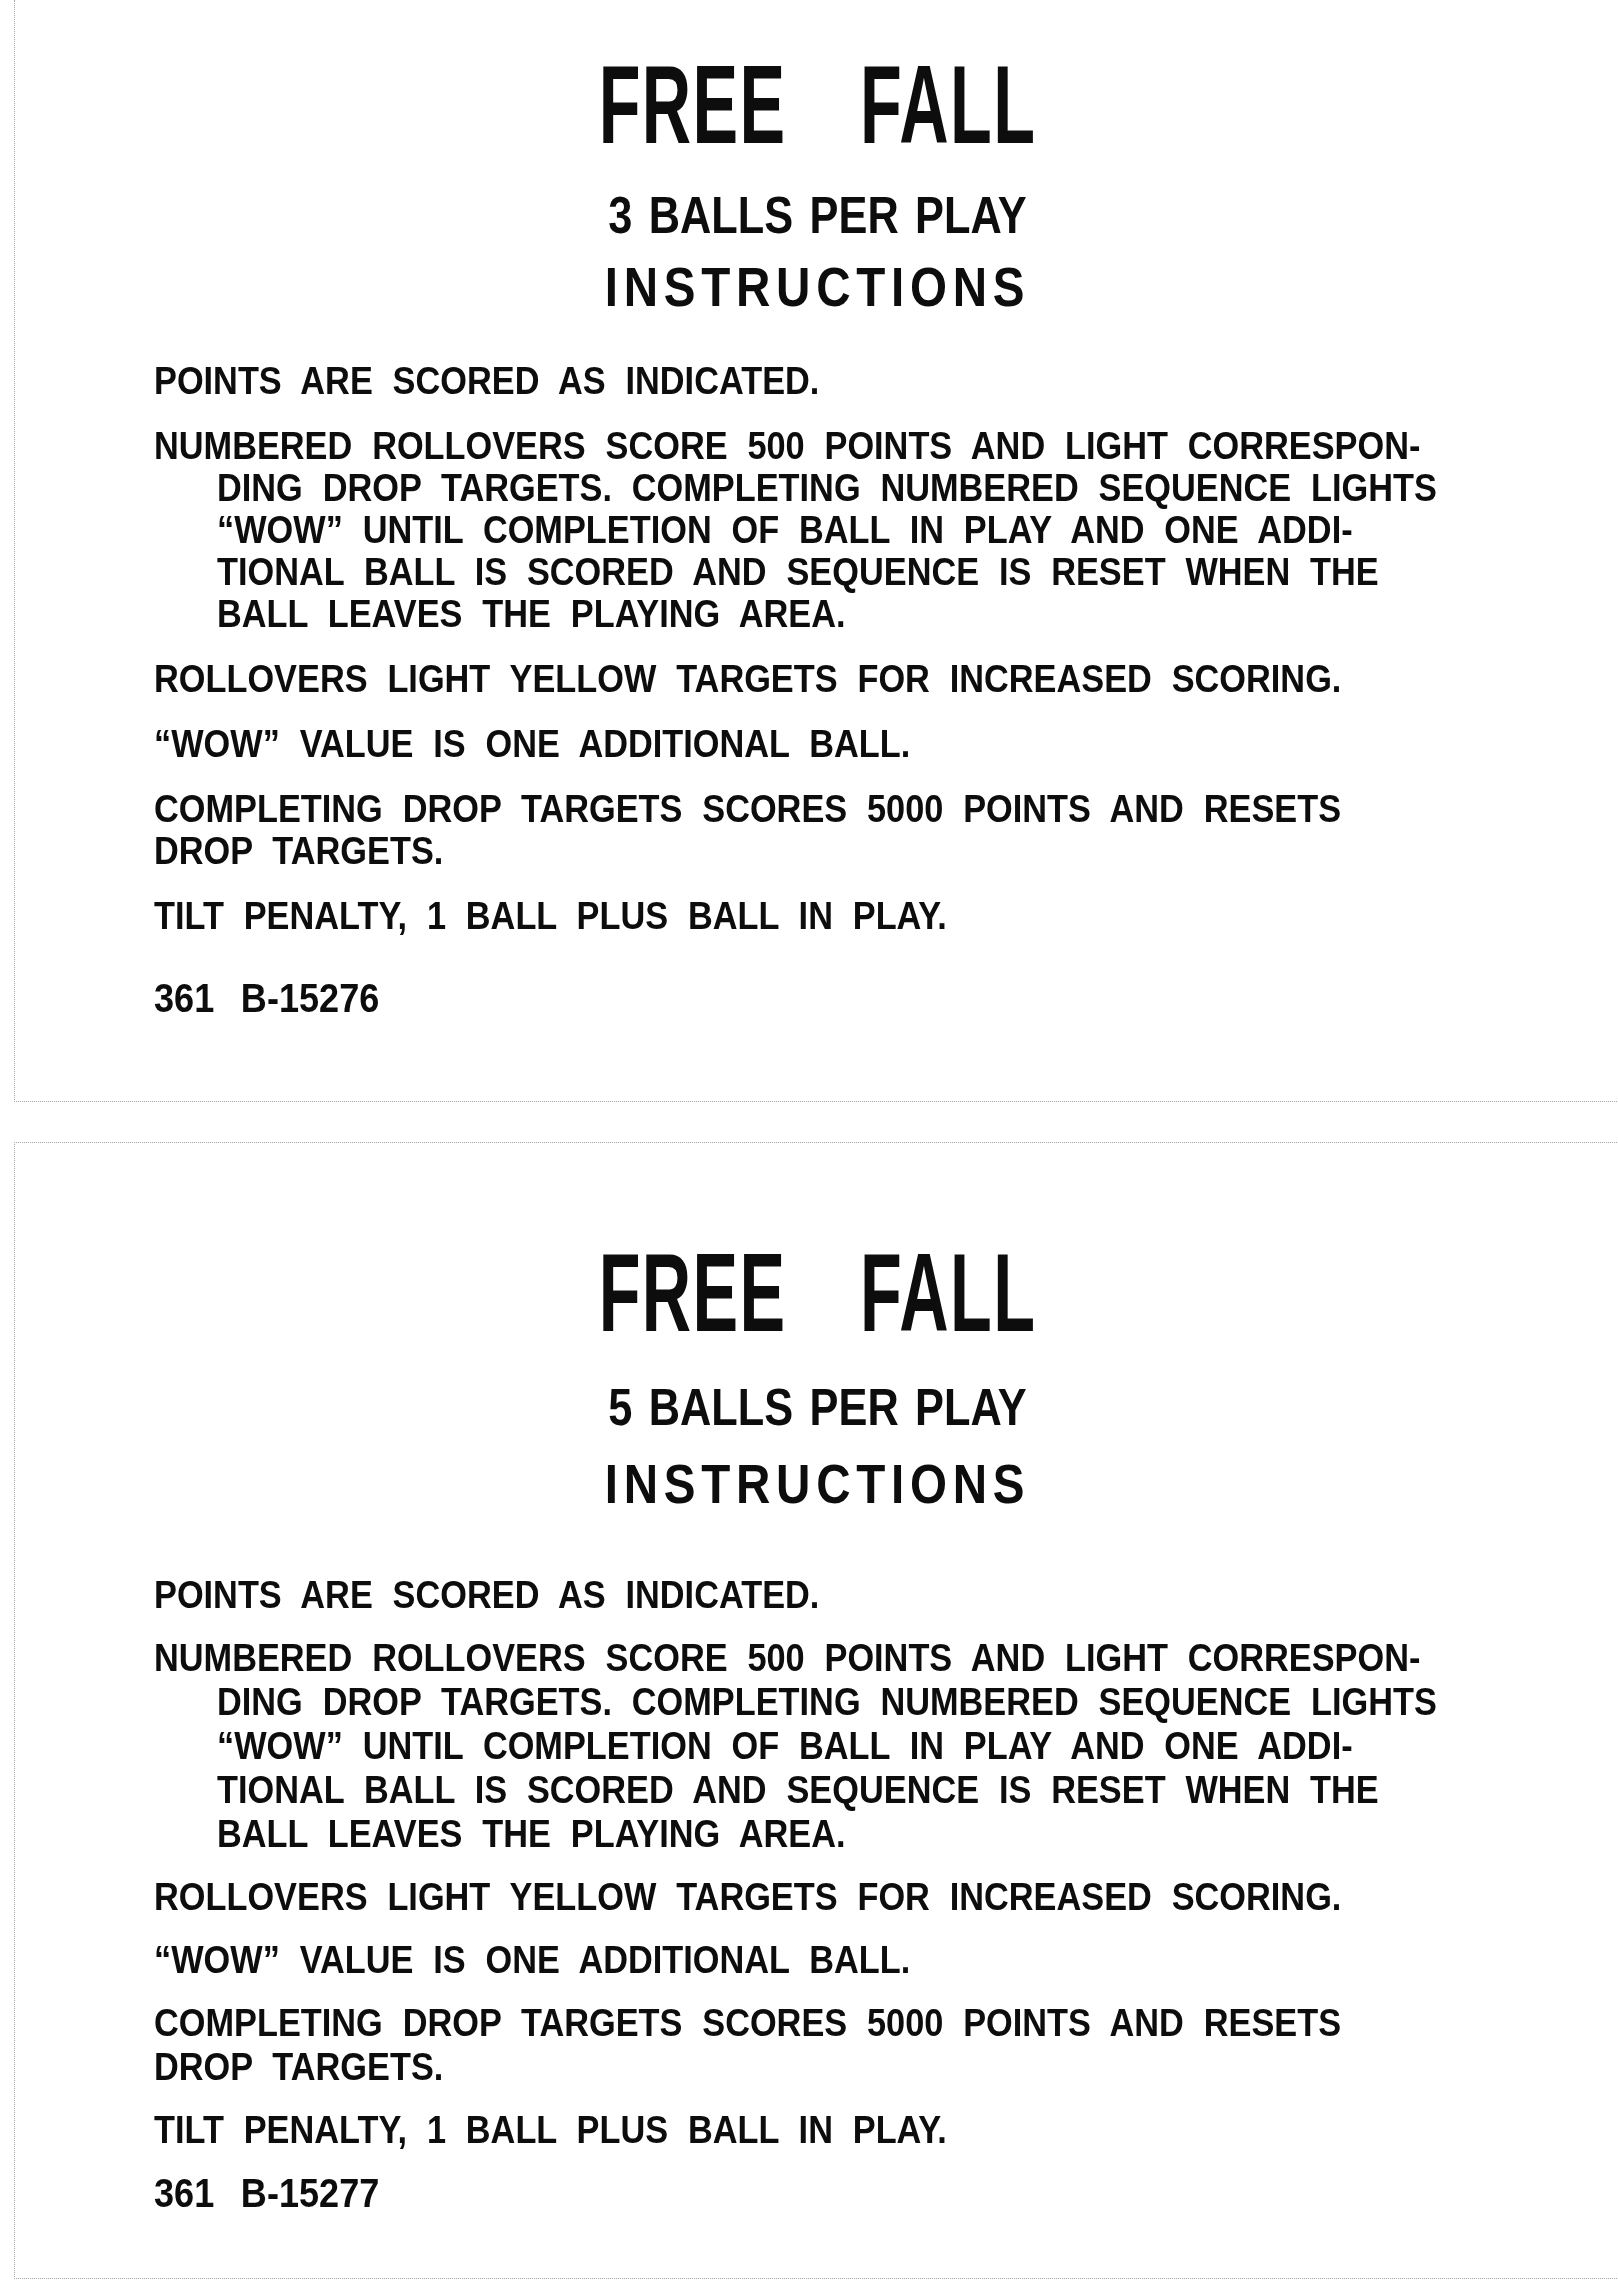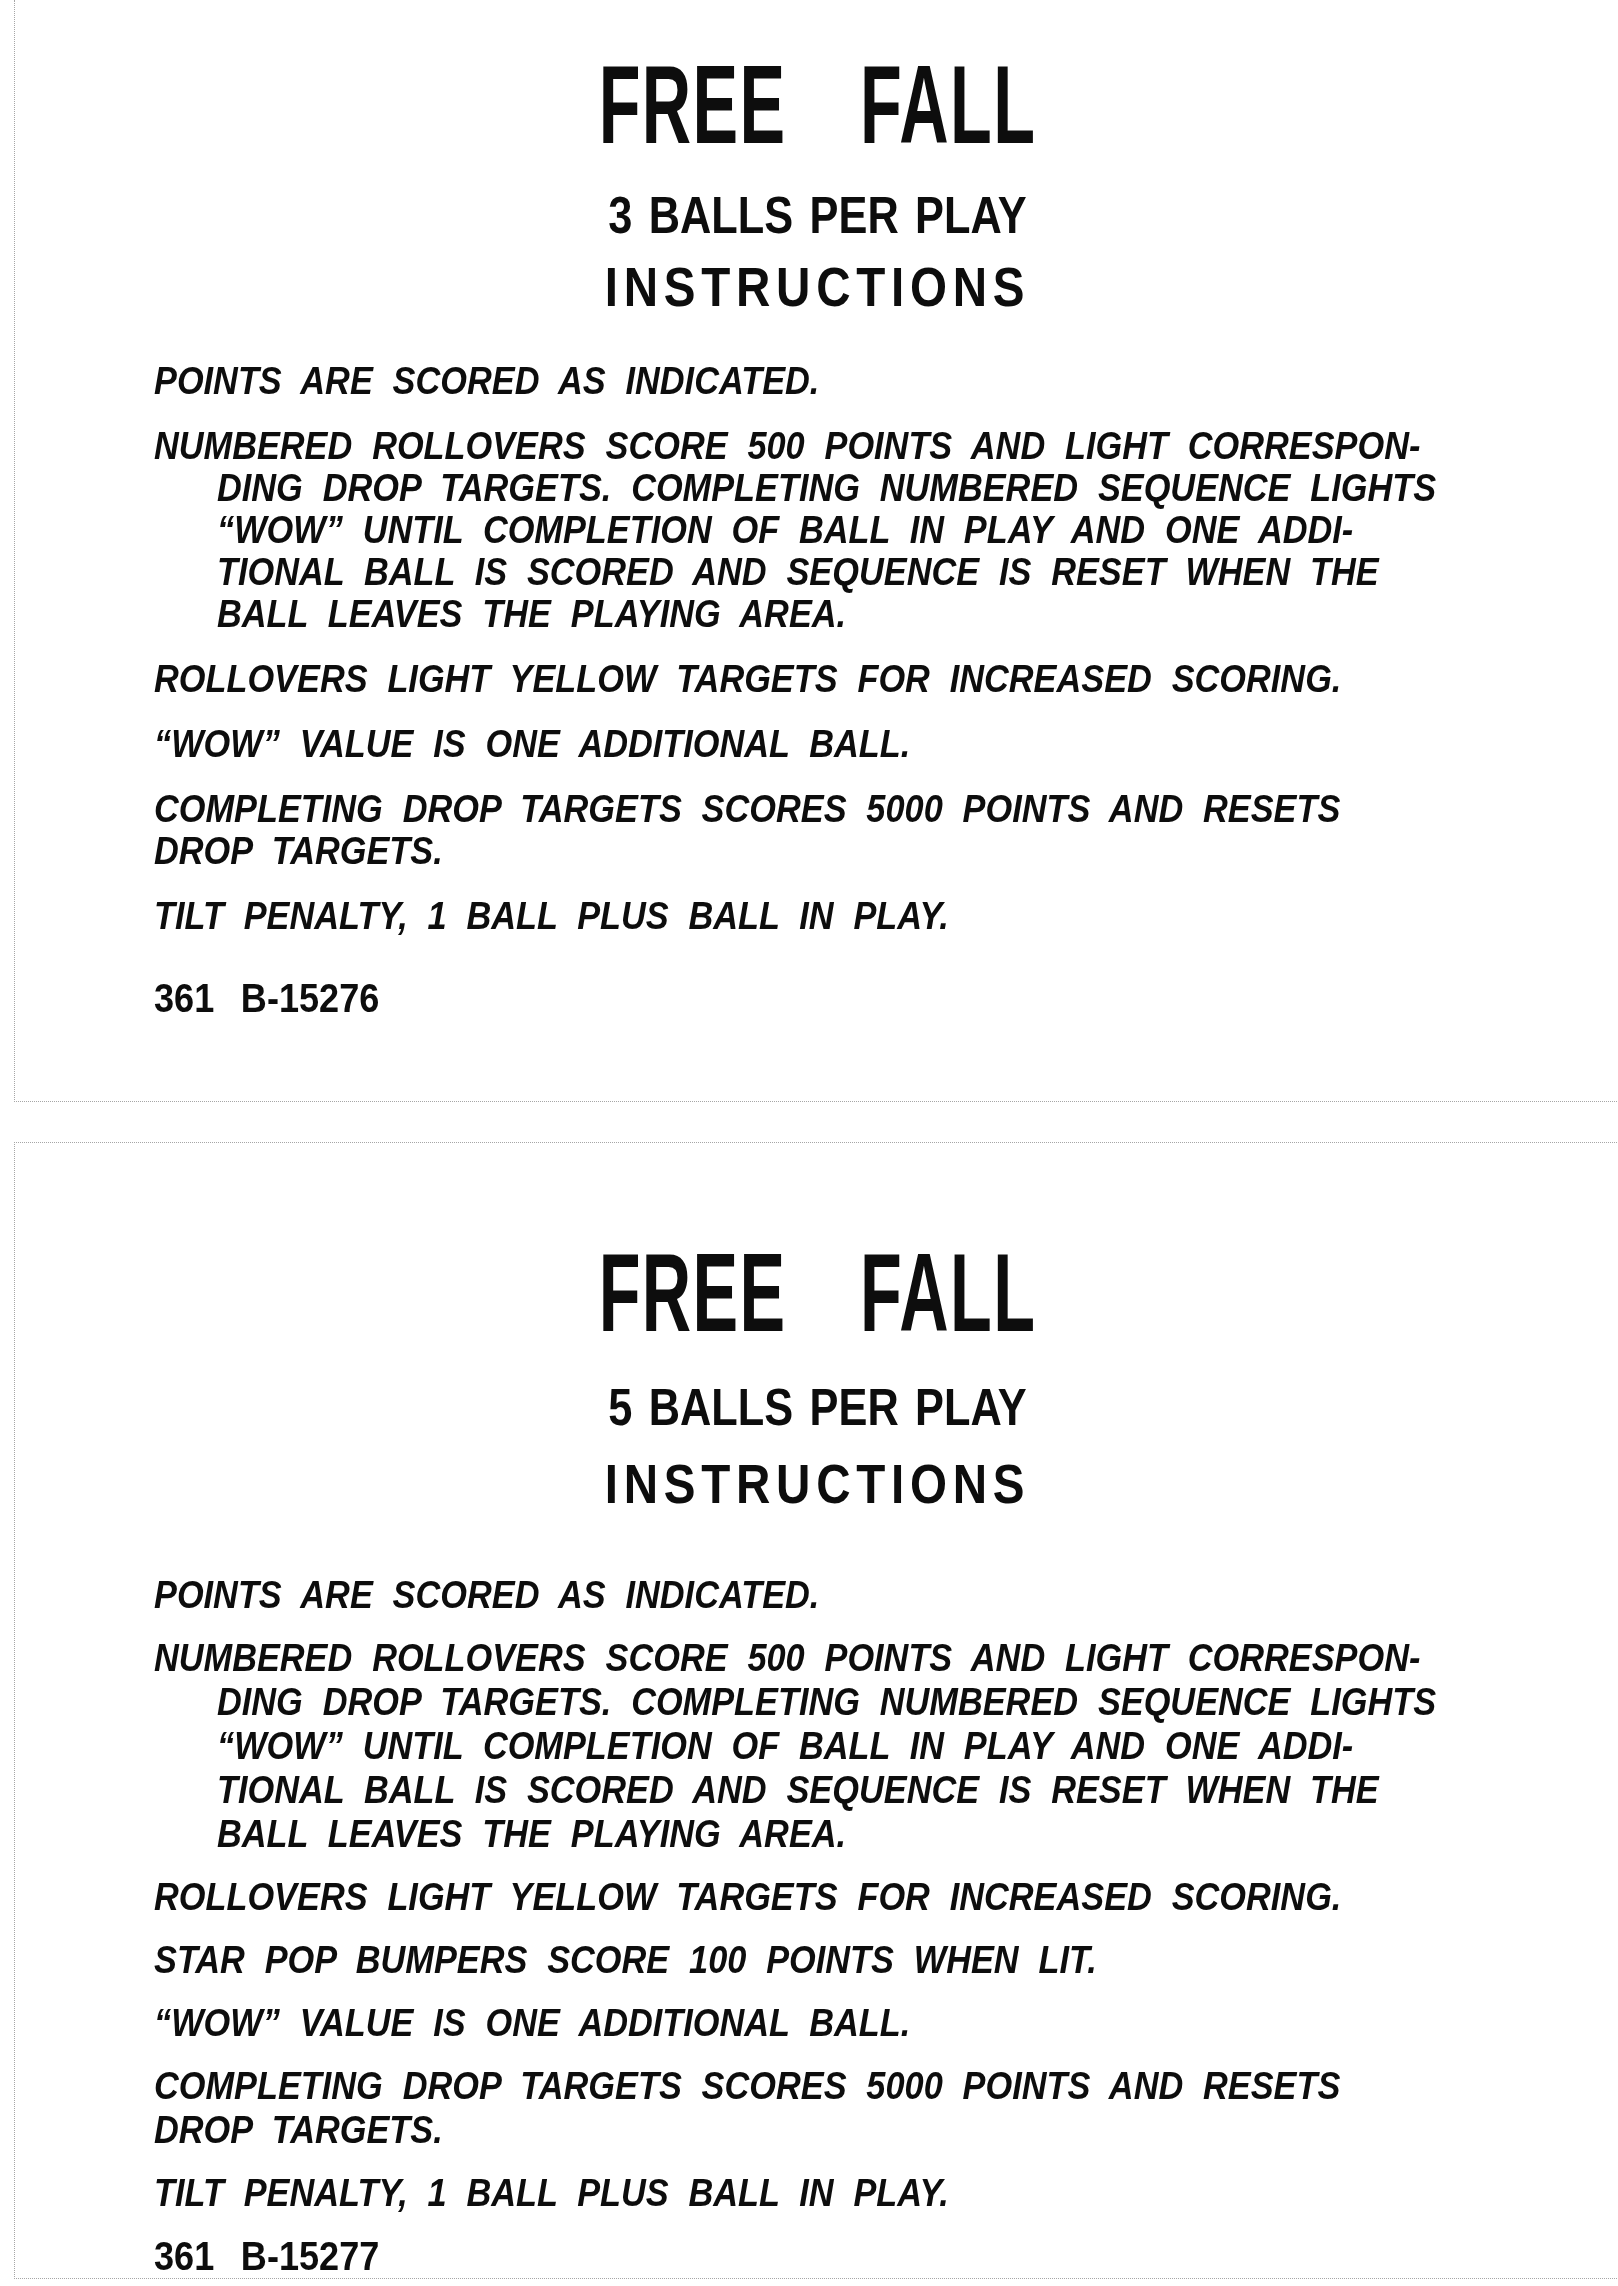--- a/index.html
+++ b/index.html
@@ -47,21 +47,21 @@
     transform:scaleX(0.85);transform-origin:50% 0;
     white-space:nowrap;
   }
   .card-3ball .heading{margin-top:18px;}
   .card-5ball .heading{margin-top:23px;}
 
   .body{padding:0 116px 0 139px;}
   .card-3ball .body{margin-top:45px;}
   .card-5ball .body{margin-top:61px;}
 
-  .para{margin:0 0 23px 0;font-style:italic;}
+  .para{margin:0 0 23px 0;}
   .card-5ball .para{margin-bottom:19px;}
 
   .line{
     font-weight:bold;
     font-size:39px;line-height:42px;
     word-spacing:0.3em;
     transform:scaleX(0.88);transform-origin:0 50%;
     white-space:nowrap;
   }
   .card-5ball .line{line-height:44px;}
@@ -129,23 +129,20 @@
           <div class="line">NUMBERED ROLLOVERS SCORE 500 POINTS AND LIGHT CORRESPON-</div>
           <div class="line cont">DING DROP TARGETS. COMPLETING NUMBERED SEQUENCE LIGHTS</div>
           <div class="line cont">“WOW” UNTIL COMPLETION OF BALL IN PLAY AND ONE ADDI-</div>
           <div class="line cont">TIONAL BALL IS SCORED AND SEQUENCE IS RESET WHEN THE</div>
           <div class="line cont">BALL LEAVES THE PLAYING AREA.</div>
         </div>
         <div class="para">
           <div class="line">ROLLOVERS LIGHT YELLOW TARGETS FOR INCREASED SCORING.</div>
         </div>
         <div class="para">
-          <div class="line">STAR POP BUMPERS SCORE 100 POINTS WHEN LIT.</div>
-        </div>
-        <div class="para">
           <div class="line">“WOW” VALUE IS ONE ADDITIONAL BALL.</div>
         </div>
         <div class="para">
           <div class="line">COMPLETING DROP TARGETS SCORES 5000 POINTS AND RESETS</div>
           <div class="line">DROP TARGETS.</div>
         </div>
         <div class="para">
           <div class="line">TILT PENALTY, 1 BALL PLUS BALL IN PLAY.</div>
         </div>
       </div>

